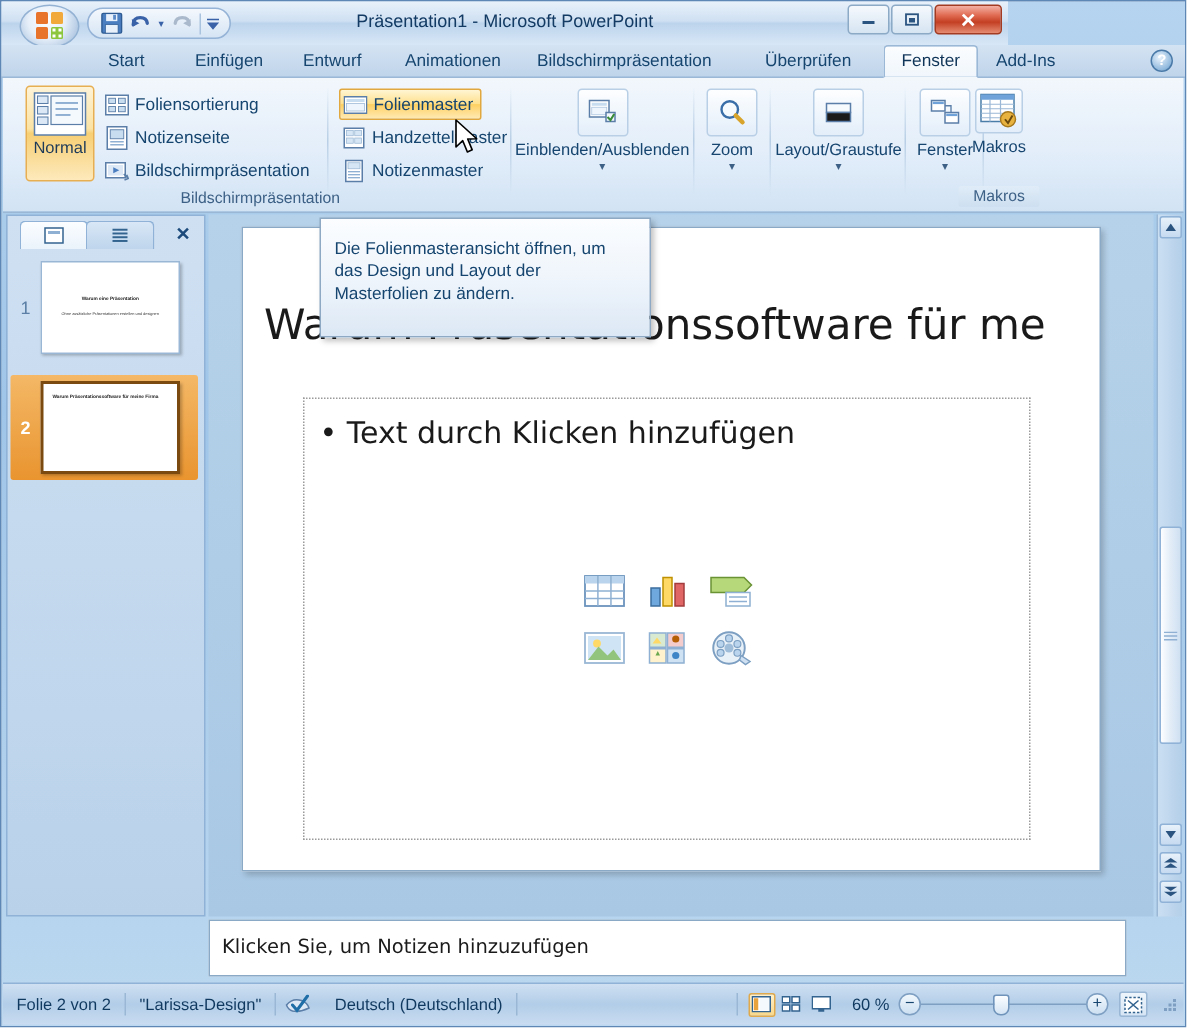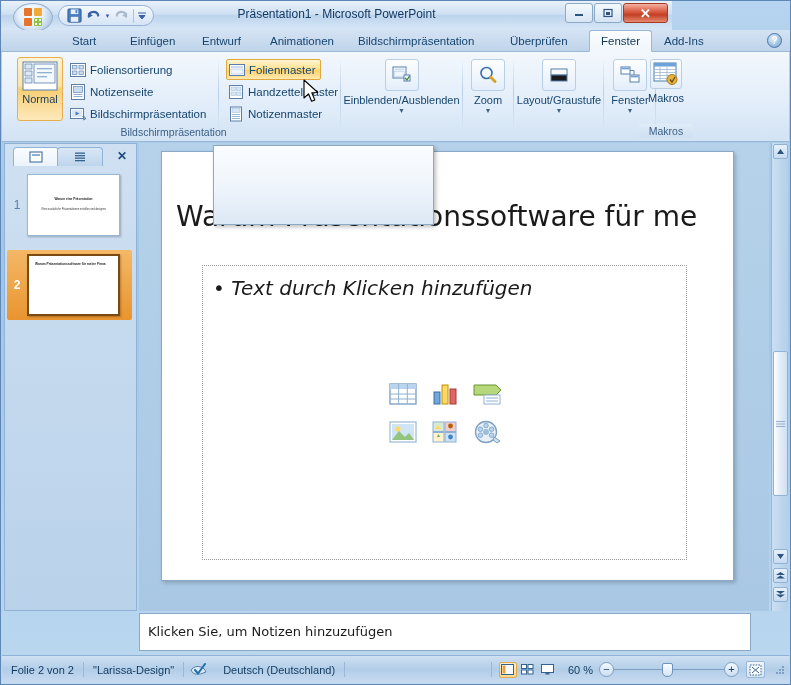--- a/index.html
+++ b/index.html
@@ -196,21 +196,20 @@
     box-shadow: 2px 2px 4px rgba(0,0,0,0.2);
   }
   .slide-title {
     position:absolute; left:14px; top:48px; width:545px;
     font-size:28px; color:#1a1a1a; white-space:nowrap; overflow:hidden;
     font-family: "DejaVu Sans", sans-serif;
   }
   .slide-body {
     position:absolute; left:40px; top:113px; width:485px; height:295px;
     border:1px dotted #9a9a9a;
-    font-style:italic;
   }
   .body-bullet {
     position:absolute; left:10px; top:10px; font-size:20px; color:#1a1a1a;
     font-family:"DejaVu Sans", sans-serif;
   }
   .content-icons {
     position:absolute; left:50%; top:50%; transform:translate(-50%,-50%);
     display:grid; grid-template-columns: repeat(3, 38px); grid-gap: 4px;
   }
   .cicon-cell { width:38px; height:34px; display:flex; align-items:center; justify-content:center; cursor:pointer; }
@@ -793,20 +792,21 @@
           <rect x="8" y="5" width="2" height="2"></rect>
             <rect x="2" y="8" width="2" height="2"></rect>
           <rect x="5" y="8" width="2" height="2"></rect>
             <rect x="8" y="8" width="2" height="2"></rect>
         </g>
       </svg>
     </div>
   </div>
 
   <div class="tooltip">
+    <div class="tt-body">Die Folienmasteransicht öffnen, um das Design und Layout der Masterfolien zu ändern.</div>
   </div>
 
   <div class="cursor">
     <svg width="18" height="26" viewBox="0 0 18 26">
       <path d="M1 1 L1 19 L5.5 14.8 L8.6 22.3 L11.8 20.9 L8.8 13.7 L14.8 13.5 Z" fill="#ffffff" stroke="#000000" stroke-width="1.1" stroke-linejoin="round"></path>
     </svg>
   </div>
 
 </div>
 

